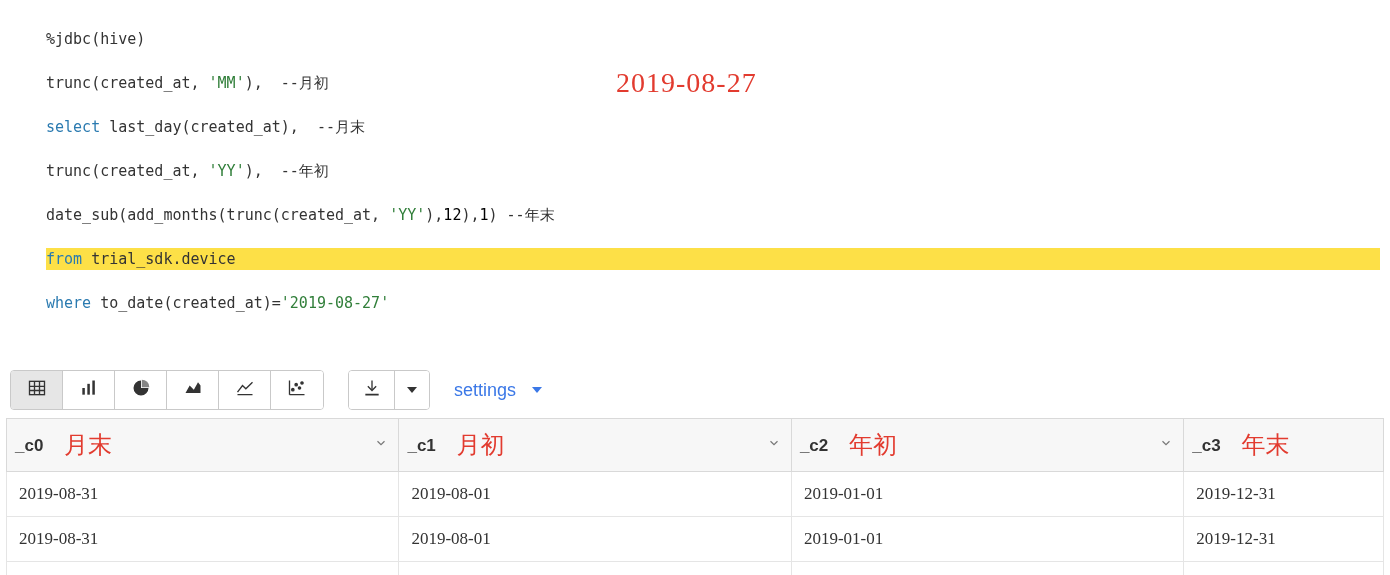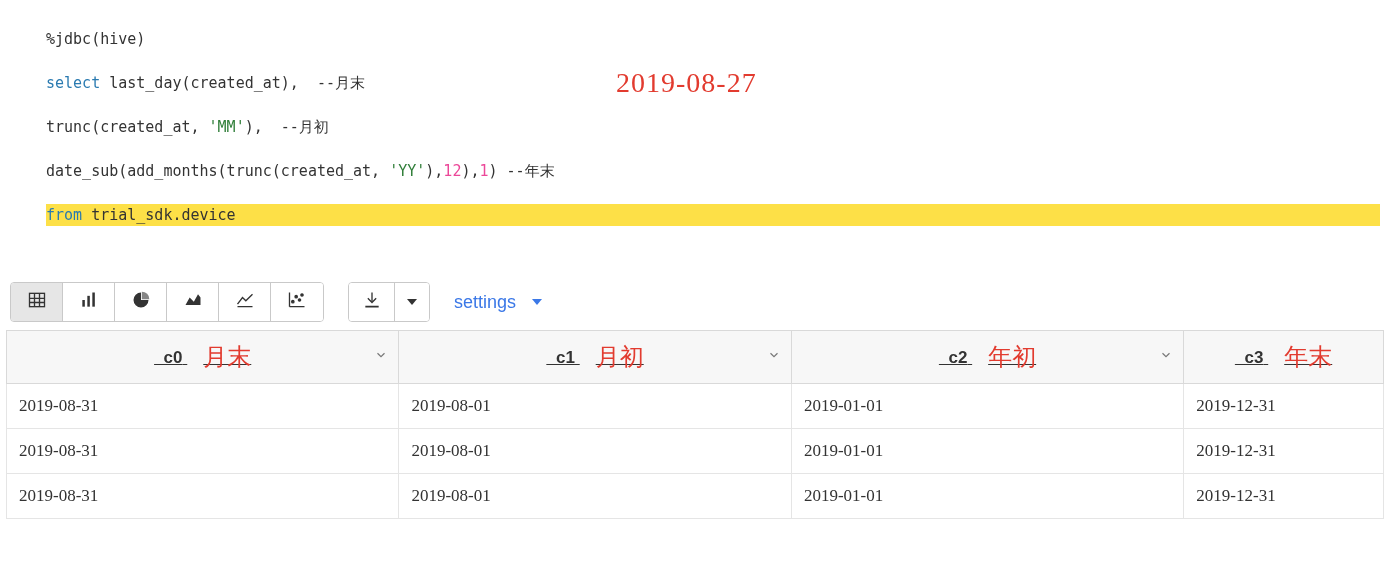--- a/index.html
+++ b/index.html
@@ -21,21 +21,21 @@
     padding: 6px 10px 4px 10px;
     white-space: pre;
     position: relative;
     margin-left: 36px;
   }
   .code .line { display: block; }
   .code .line.hl { background: #fde047; }
   .kw     { color: #2a7ab0; }        
   .func   { color: #333; }           
   .str    { color: #317f3a; }        
-  .num    { color: #ec4899; }           
+  .num    { color: #000000; }           
   .title-date {
     position: absolute;
     left: 580px;
     top: 72px;
     font-family: "SimSun","宋体",serif;
     font-size: 28px;
     color: #e23b2f;
     letter-spacing: 1px;
   }
 
@@ -93,28 +93,27 @@
   .btn svg.fill { fill: #333; stroke: none; }
 
   
   table.results {
     width: calc(100% - 12px);
     margin: 0 6px;
     border-collapse: collapse;
     table-layout: fixed;
   }
   table.results th {
-    text-align: center;
+    text-align: left;
     font-weight: 700;
     font-size: 17px;
     background: #f7f7f7;
     border: 1px solid #d9d9d9;
-    padding: 10px 28px;
+    padding: 10px 8px;
     position: relative;
-    text-decoration: underline;
   }
   table.results th .anno {
     color: #e23b2f;
     font-family: "SimSun","宋体",serif;
     font-size: 24px;
     font-weight: 400;
     margin-left: 16px;
     vertical-align: -2px;
   }
   table.results th .chev {
@@ -137,24 +136,26 @@
   col.c2 { width: 28.5%; }
   col.c3 { width: 14.5%; }
 
   .chev svg { width:14px; height:14px; stroke:#777; fill:none; stroke-width:2; }
 </style>
 </head>
 <body>
 
 <div class="code">
 <span class="line"><span class="func">%jdbc(hive)</span></span>
+<span class="line"><span class="func">trunc(created_at, </span><span class="str">'MM'</span><span class="func">),  --月初</span></span>
 <span class="line"><span class="kw">select</span><span class="func"> last_day(created_at),  --月末</span></span>
-<span class="line"><span class="func">trunc(created_at, </span><span class="str">'MM'</span><span class="func">),  --月初</span></span>
+<span class="line"><span class="func">trunc(created_at, </span><span class="str">'YY'</span><span class="func">),  --年初</span></span>
 <span class="line"><span class="func">date_sub(add_months(trunc(created_at, </span><span class="str">'YY'</span><span class="func">),</span><span class="num">12</span><span class="func">),</span><span class="num">1</span><span class="func">) --年末</span></span>
 <span class="line hl"><span class="kw">from</span><span class="func"> trial_sdk.device</span></span>
+<span class="line"><span class="kw">where</span><span class="func"> to_date(created_at)=</span><span class="str">'2019-08-27'</span></span>
 <div class="title-date">2019-08-27</div>
 </div>
 
 <div class="toolbar">
 
   <div class="btn-group">
     <button class="btn active">
       <span>
         <svg viewBox="0 0 24 24">
             <rect x="3" y="4" width="18" height="16"></rect>

